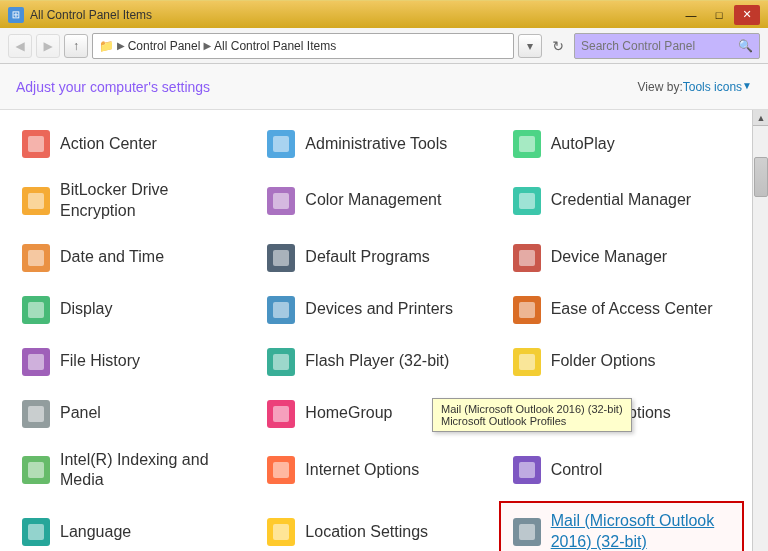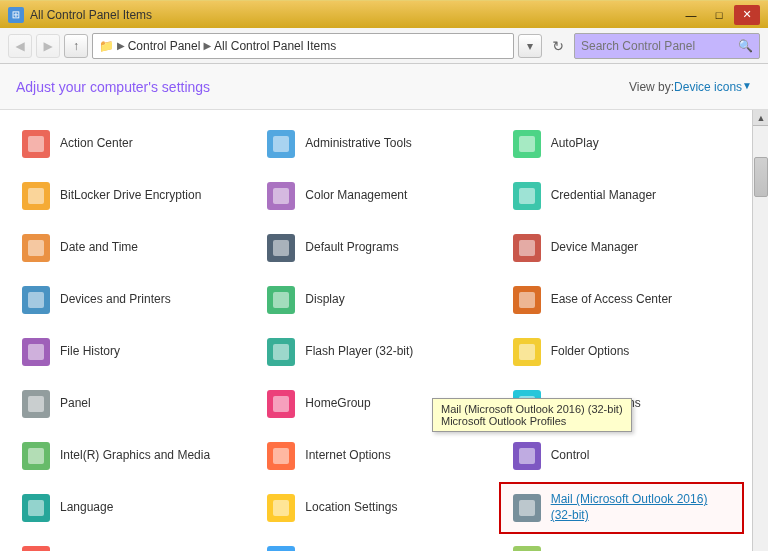--- a/index.html
+++ b/index.html
@@ -71,21 +71,21 @@
     
     .cp-item {
       display: flex; align-items: center; padding: 8px 10px; gap: 8px; cursor: pointer; min-height: 42px;
       border: 2px solid transparent;
     }
     .cp-item.highlighted {
       border: 2px solid #cc0000;
       background: #fff8f8;
     }
     .cp-item-icon { width: 32px; height: 32px; flex-shrink: 0; display: flex; align-items: center; justify-content: center; }
-    .cp-item-label { font-size: 12px; color: #333; line-height: 1.3; }
+    .cp-item-label { font-size: 16px; color: #333; line-height: 1.3; }
     .cp-item.highlighted .cp-item-label { color: #1a7bb8; text-decoration: underline; }
 
     
     .tooltip {
       position: absolute;
       top: 398px;
       left: 432px;
       background: #ffffcc;
       border: 1px solid #999;
       padding: 4px 8px;
@@ -134,21 +134,21 @@
     <span class="search-icon-small">🔍</span>
   </div>
 </div>
 
 <div class="main-wrapper">
 
   <div class="header-bar">
     <span class="header-title">Adjust your computer's settings</span>
     <div class="view-options">
       <span class="view-by-label">View by:</span>
-      <span class="view-by-value">Device icons</span>
+      <span class="view-by-value">Tools icons</span>
       <span class="view-dropdown-arrow">▼</span>
     </div>
   </div>
 
   <div class="items-area">
     <div class="items-grid" id="items-grid">
 
     <div class="cp-item">
           <div class="cp-item-icon">
             <svg width="32" height="32">
@@ -226,38 +226,38 @@
             <svg width="32" height="32">
     <rect x="2" y="2" width="28" height="28" rx="3" fill="#c0392b" opacity="0.85"></rect>
     <rect x="8" y="8" width="16" height="16" rx="2" fill="white" opacity="0.5"></rect>
   </svg>
           </div>
           <span class="cp-item-label">Device Manager</span>
         </div>
         <div class="cp-item">
           <div class="cp-item-icon">
             <svg width="32" height="32">
+    <rect x="2" y="2" width="28" height="28" rx="3" fill="#27ae60" opacity="0.85"></rect>
+    <rect x="8" y="8" width="16" height="16" rx="2" fill="white" opacity="0.5"></rect>
+  </svg>
+          </div>
+          <span class="cp-item-label">Display</span>
+        </div>
+        <div class="cp-item">
+          <div class="cp-item-icon">
+            <svg width="32" height="32">
     <rect x="2" y="2" width="28" height="28" rx="3" fill="#2980b9" opacity="0.85"></rect>
     <rect x="8" y="8" width="16" height="16" rx="2" fill="white" opacity="0.5"></rect>
   </svg>
           </div>
           <span class="cp-item-label">Devices and Printers</span>
         </div>
         <div class="cp-item">
           <div class="cp-item-icon">
             <svg width="32" height="32">
-    <rect x="2" y="2" width="28" height="28" rx="3" fill="#27ae60" opacity="0.85"></rect>
-    <rect x="8" y="8" width="16" height="16" rx="2" fill="white" opacity="0.5"></rect>
-  </svg>
-          </div>
-          <span class="cp-item-label">Display</span>
-        </div>
-        <div class="cp-item">
-          <div class="cp-item-icon">
-            <svg width="32" height="32">
     <rect x="2" y="2" width="28" height="28" rx="3" fill="#d35400" opacity="0.85"></rect>
     <rect x="8" y="8" width="16" height="16" rx="2" fill="white" opacity="0.5"></rect>
   </svg>
           </div>
           <span class="cp-item-label">Ease of Access Center</span>
         </div>
         <div class="cp-item">
           <div class="cp-item-icon">
             <svg width="32" height="32">
     <rect x="2" y="2" width="28" height="28" rx="3" fill="#8e44ad" opacity="0.85"></rect>
@@ -311,21 +311,21 @@
           </div>
           <span class="cp-item-label">Indexing Options</span>
         </div>
         <div class="cp-item">
           <div class="cp-item-icon">
             <svg width="32" height="32">
     <rect x="2" y="2" width="28" height="28" rx="3" fill="#4caf50" opacity="0.85"></rect>
     <rect x="8" y="8" width="16" height="16" rx="2" fill="white" opacity="0.5"></rect>
   </svg>
           </div>
-          <span class="cp-item-label">Intel(R) Graphics and Media</span>
+          <span class="cp-item-label">Intel(R) Indexing and Media</span>
         </div>
         <div class="cp-item">
           <div class="cp-item-icon">
             <svg width="32" height="32">
     <rect x="2" y="2" width="28" height="28" rx="3" fill="#ff5722" opacity="0.85"></rect>
     <rect x="8" y="8" width="16" height="16" rx="2" fill="white" opacity="0.5"></rect>
   </svg>
           </div>
           <span class="cp-item-label">Internet Options</span>
         </div>

